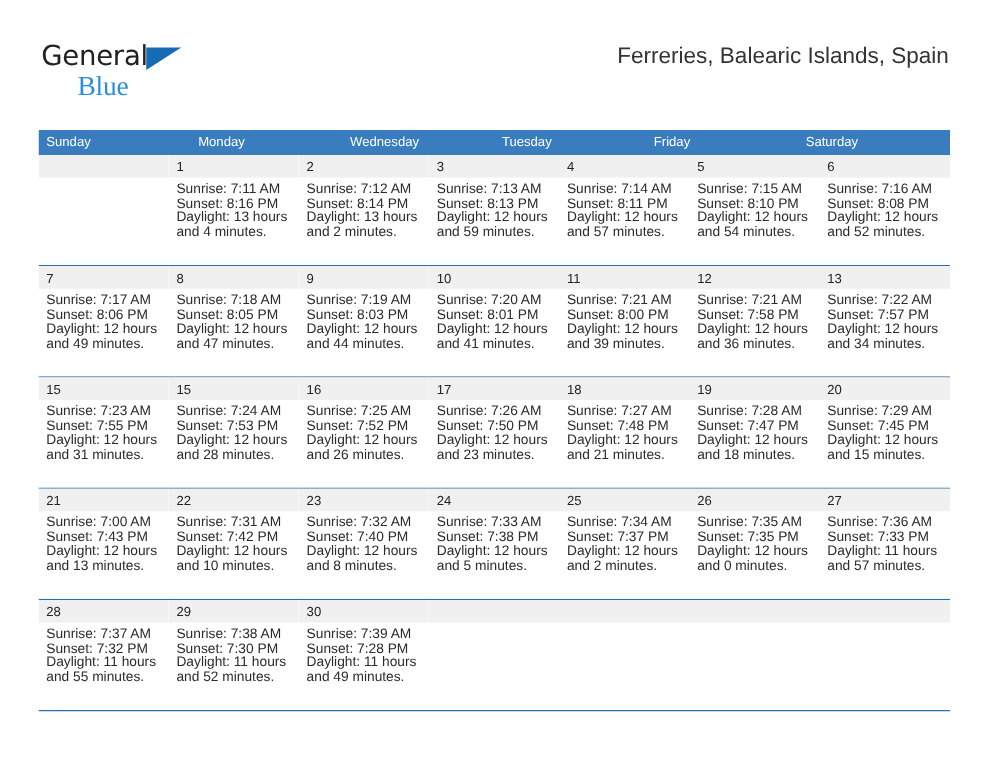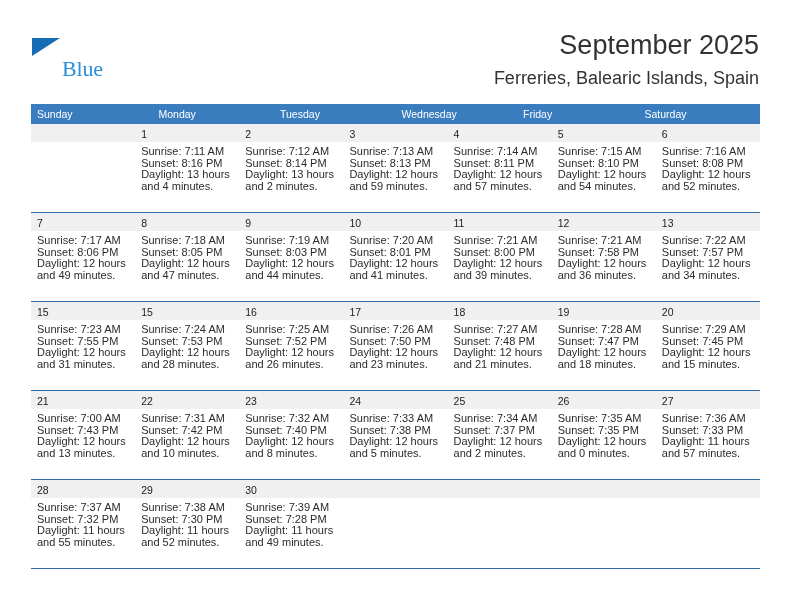--- a/index.html
+++ b/index.html
@@ -153,38 +153,37 @@
 </style>
 </head>
 <body>
 
 <div class="page">
 
   <div class="header">
 
     <div class="logo">
       <div class="logo-row1">
-        <span class="logo-triangle"></span>
+        <span class="logo-general">General</span><span class="logo-triangle"></span>
       </div>
       <div class="logo-row2">Blue</div>
     </div>
 
     <div class="title-block">
-      <div class="cal-title">September 2025</div>
       <div class="cal-subtitle">Ferreries, Balearic Islands, Spain</div>
     </div>
 
   </div>
 
   <div class="calendar">
     <div class="weekdays">
         <div class="weekday">Sunday</div>
         <div class="weekday">Monday</div>
+        <div class="weekday">Wednesday</div>
         <div class="weekday">Tuesday</div>
-        <div class="weekday">Wednesday</div>
         <div class="weekday">Friday</div>
         <div class="weekday">Saturday</div>
       </div>
     <div id="weeks-container">
         <div class="week first">
           <div class="day-cell">
             <div class="day-num-band"><span class="day-num"></span></div>
           </div>
           <div class="day-cell">
             <div class="day-num-band"><span class="day-num">1</span></div>

